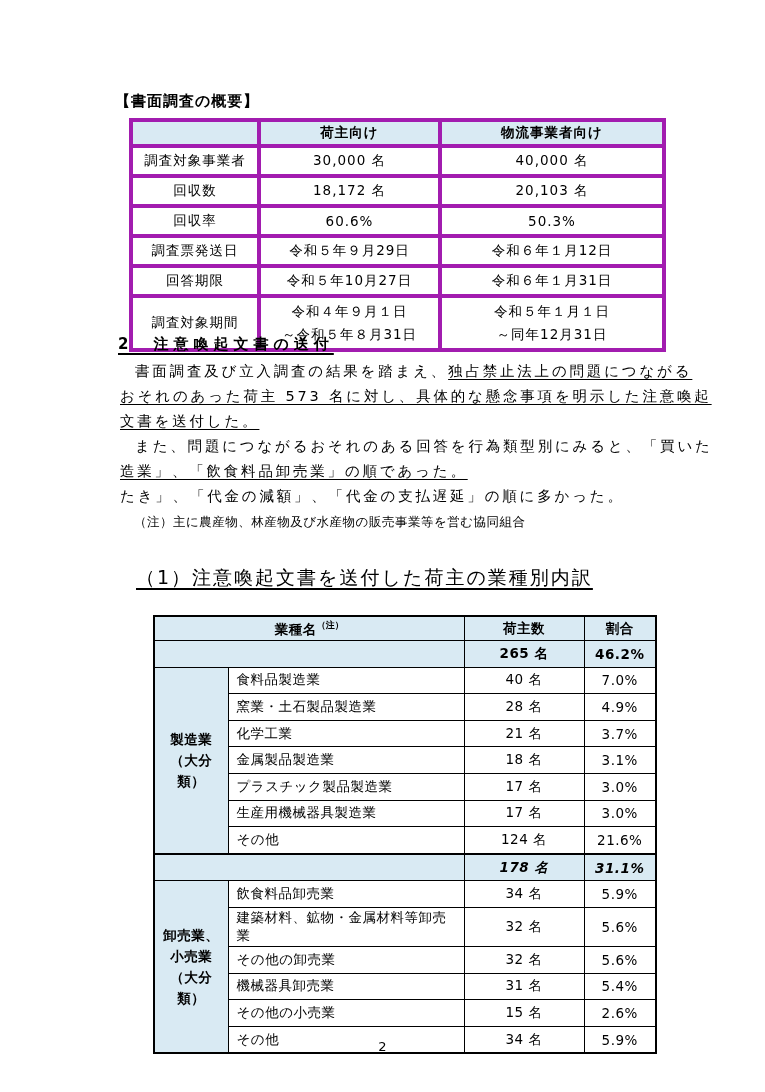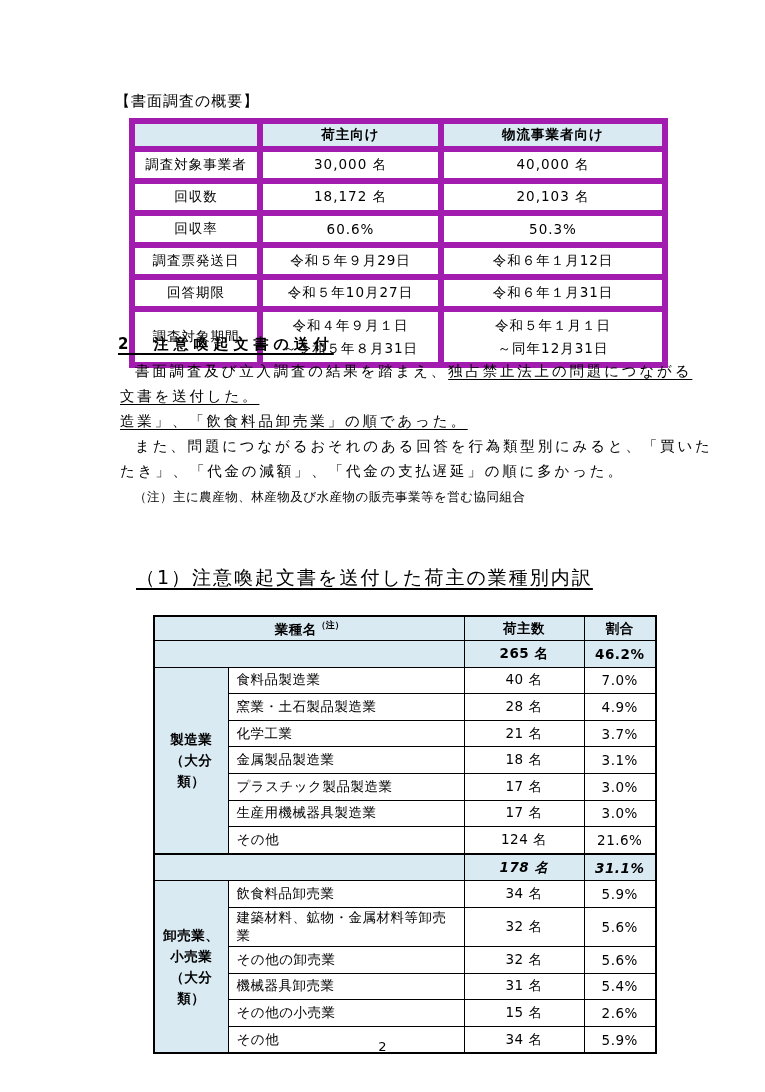--- a/index.html
+++ b/index.html
@@ -4,42 +4,42 @@
 <style>
   html,body { margin:0; padding:0; background:#ffffff; }
   .page {
     position:relative; width:765px; height:1092px; background:#ffffff;
     font-family:"DejaVu Sans","Liberation Sans",sans-serif; color:#000;
     overflow:hidden;
   }
   
   .doc-title {
     position:absolute; left:115px; top:92px;
-    font-size:15px; font-weight:normal; letter-spacing:1px;
+    font-size:15px; font-weight:bold; letter-spacing:1px;
   }
   .sec2-heading {
     position:absolute; left:118px; top:335px;
     font-size:15px; font-weight:bold; letter-spacing:5px;
     text-decoration:underline; text-underline-offset:4px; text-decoration-thickness:1.5px;
     white-space:nowrap;
   }
   .sub-heading {
     position:absolute; left:136px; top:565px;
     font-size:19px; font-weight:normal; letter-spacing:2px;
     text-decoration:underline; text-underline-offset:4px; text-decoration-thickness:1.5px;
     white-space:nowrap;
   }
   
   .survey-table {
     position:absolute; left:129px; top:118px;
     border-collapse:collapse; border:2px solid #000;
     font-size:13.5px; table-layout:fixed;
   }
   .survey-table td, .survey-table th {
-    border:6px solid #a21caf; text-align:center; vertical-align:middle;
+    border:4px solid #a21caf; text-align:center; vertical-align:middle;
     padding:1px 3px; height:24px; font-weight:normal; letter-spacing:1px;
   }
   .survey-table .hdr { background:#d9eaf3; font-weight:bold; height:20px; }
   .survey-table .two-line { height:48px; }
   .survey-table .two-line div { line-height:23px; }
   
   .sec2-body { position:absolute; left:120px; top:359px; width:575px; font-size:14.5px; }
   .sec2-body .line { height:25px; line-height:25px; white-space:nowrap; letter-spacing:2.8px; }
   .sec2-body .u { text-decoration:underline; text-underline-offset:3px; text-decoration-thickness:1px; }
   .indent { display:inline-block; width:15px; }
@@ -127,23 +127,24 @@
           <div>～同年12月31日</div>
         </td>
       </tr>
     </tbody>
   </table>
 
   <div class="sec2-heading">2　注意喚起文書の送付</div>
 
   <div class="sec2-body">
     <div class="line"><span class="indent"></span><span>書面調査及び立入調査の結果を踏まえ、</span><span class="u">独占禁止法上の問題につながる</span></div>
+    <div class="line"><span class="u">おそれのあった荷主 573 名に対し、具体的な懸念事項を明示した注意喚起</span></div>
     <div class="line"><span class="u">文書を送付した。</span></div>
+    <div class="line"><span class="indent"></span><span>また、問題につながるおそれのある回答を行為類型別にみると、「買いた</span></div>
     <div class="line"><span class="u">造業」、「飲食料品卸売業」の順であった。</span></div>
-    <div class="line"><span class="indent"></span><span>また、問題につながるおそれのある回答を行為類型別にみると、「買いた</span></div>
     <div class="line"><span>たき」、「代金の減額」、「代金の支払遅延」の順に多かった。</span></div>
     <div class="note-line">（注）主に農産物、林産物及び水産物の販売事業等を営む協同組合</div>
   </div>
 
   <div class="sub-heading">（1）注意喚起文書を送付した荷主の業種別内訳</div>
 
   <table class="breakdown-table">
     <colgroup>
         <col style="width:74px">
         <col style="width:236px">

